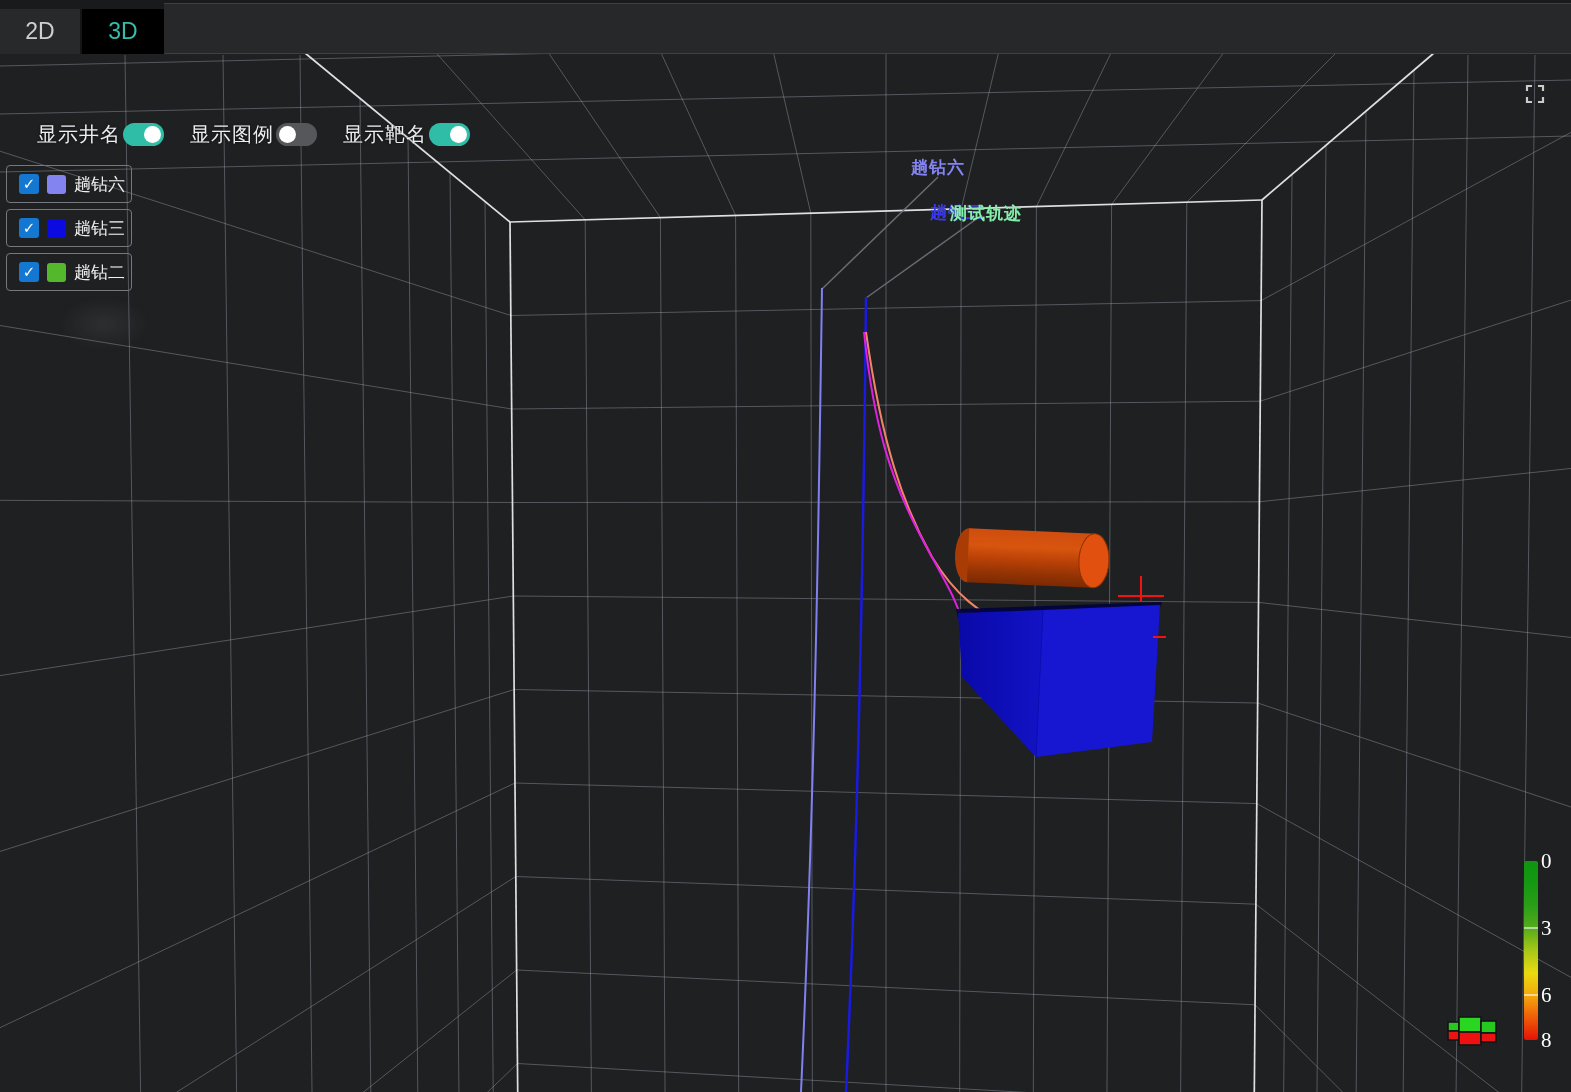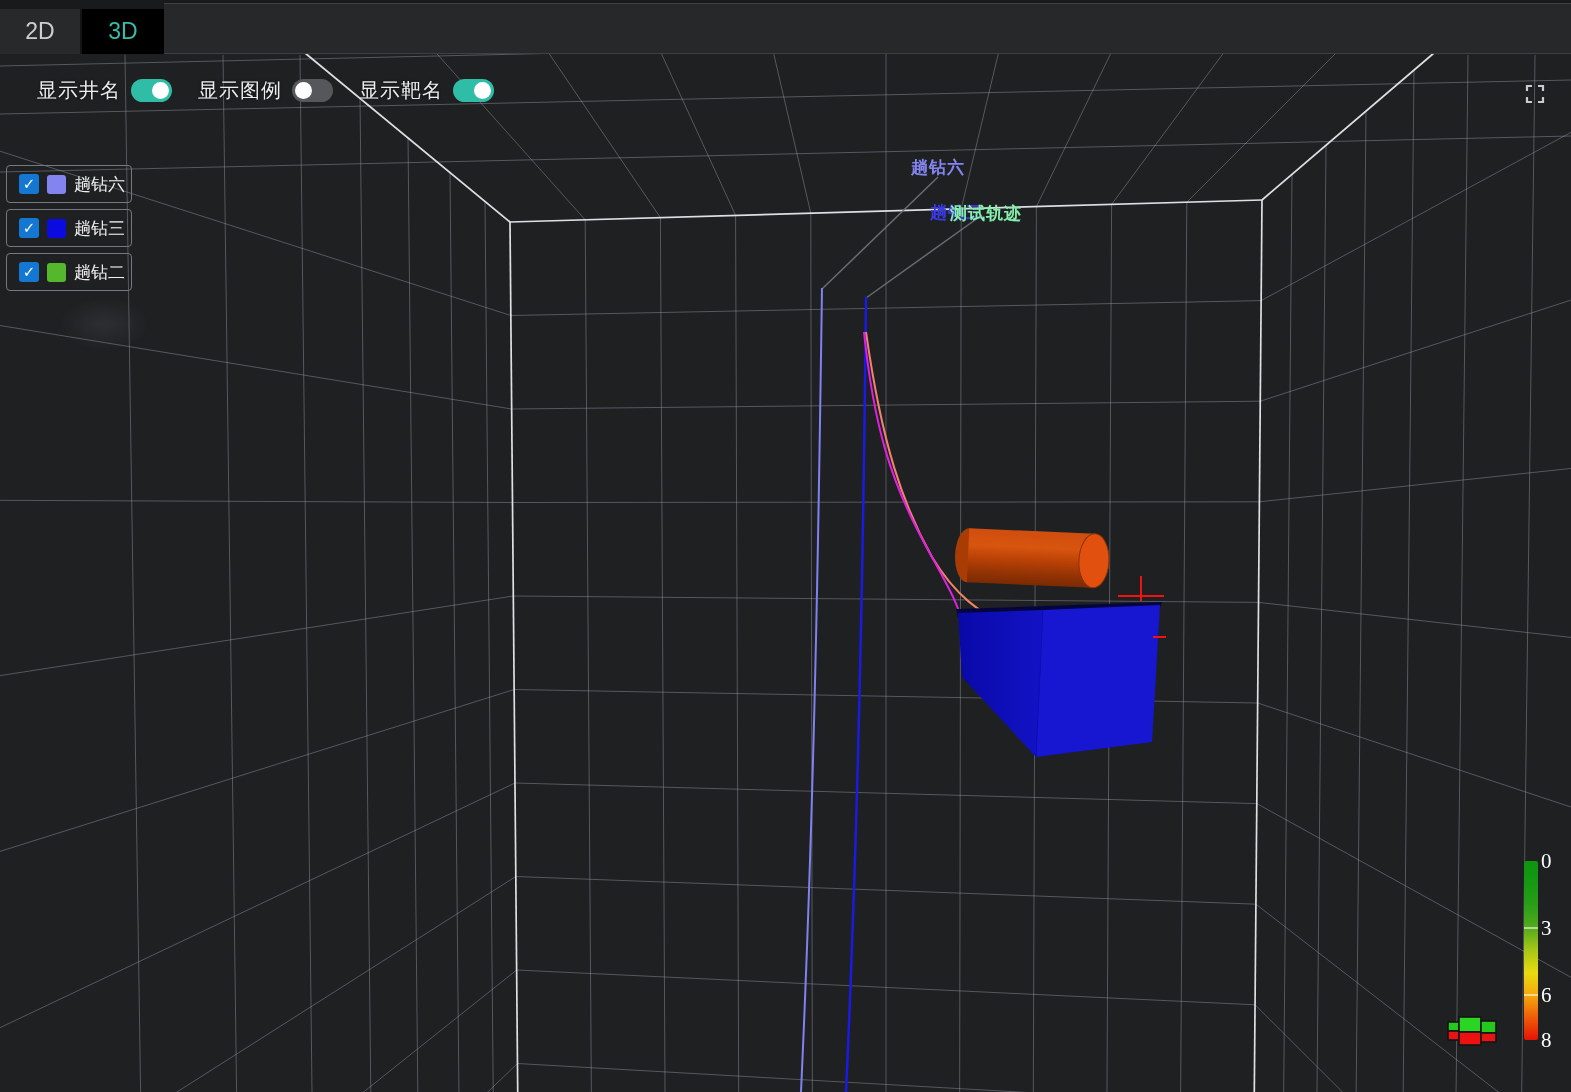--- a/index.html
+++ b/index.html
@@ -18,21 +18,21 @@
   .tab.active{background:#000000;color:#35bdab;border-right:none;}
   .tab-filler{flex:1;height:51px;background:#27282a;border-top:1px solid #3e4044;
     border-bottom:1px solid #3e4044;box-sizing:border-box;}
   
   #scene{position:absolute;left:0;top:0;width:1571px;height:1092px;z-index:1;}
   #scene-svg{position:absolute;left:0;top:0;z-index:1;}
   .gl{stroke:#a7acb9;stroke-opacity:.40;stroke-width:1;}
   .gb{stroke:#eef0f3;stroke-opacity:.92;stroke-width:1.7;}
   
   .toolbar{position:absolute;left:37px;top:77px;display:flex;align-items:center;gap:26px;z-index:12;}
-  .tgroup{display:flex;align-items:center;gap:10px;}
+  .tgroup{display:flex;align-items:center;gap:2px;margin-top:44px;}
   .tlabel{color:#eceef0;font-size:20px;letter-spacing:1px;text-shadow:0 0 3px rgba(0,0,0,.7);}
   .switch{width:41px;height:23px;border-radius:12px;position:relative;cursor:pointer;flex:0 0 auto;}
   .switch .knob{width:17px;height:17px;border-radius:50%;background:#fff;position:absolute;top:3px;}
   .switch.on{background:#2fbda8;}
   .switch.on .knob{right:3px;}
   .switch.off{background:#55575a;}
   .switch.off .knob{left:3px;}
   
   .legend{position:absolute;left:6px;top:165px;z-index:12;}
   .legend-item{width:126px;height:38px;border:1px solid #75797d;border-radius:4px;

